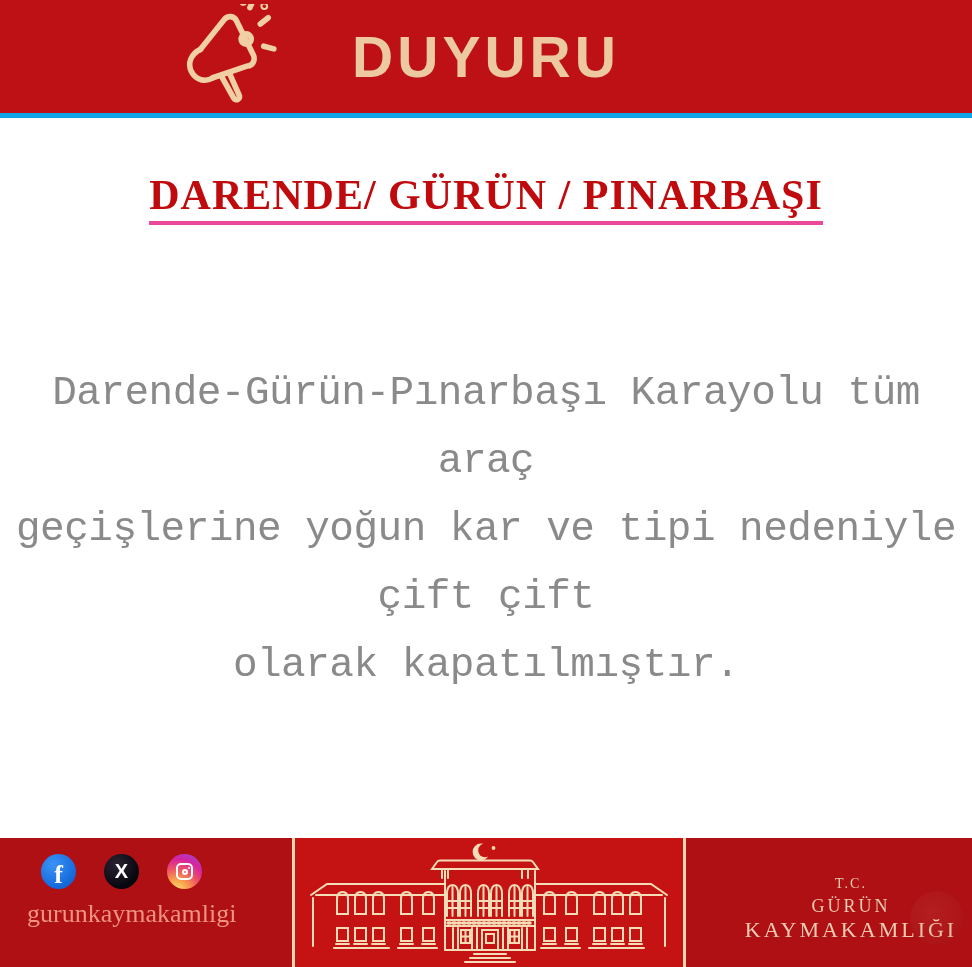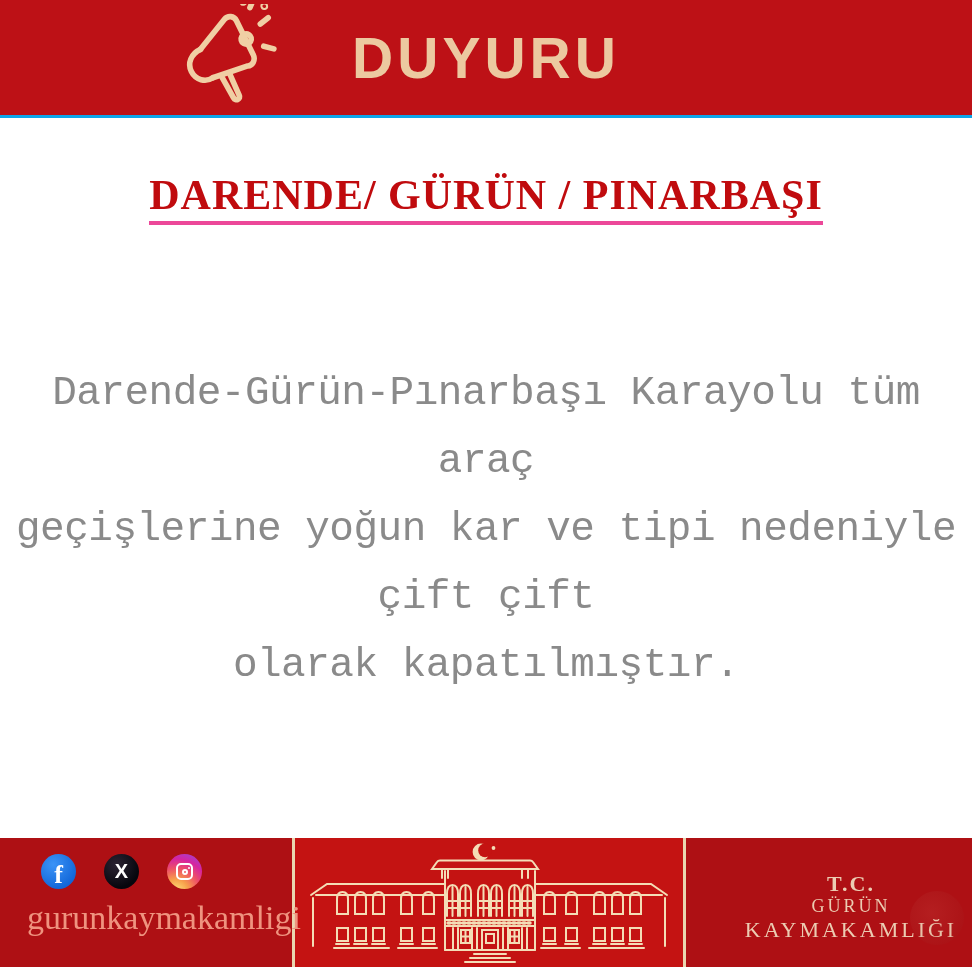--- a/index.html
+++ b/index.html
@@ -7,21 +7,21 @@
   .page {
     position:relative; width:972px; height:967px; margin:0 auto;
     background:#ffffff; overflow:hidden;
     font-family:"Liberation Sans", sans-serif;
   }
 
   
   .banner {
     position:relative; height:118px; background:#bd1116;
     display:flex; align-items:center; justify-content:center;
-    border-bottom:3px solid #0ea5e9;
+    border-bottom:5px solid #0ea5e9;
   }
   .banner-title {
     color:#ecc9a0; font-weight:bold; font-size:57px; letter-spacing:4px;
     font-family:"Liberation Sans", sans-serif;
   }
   .megaphone {
     position:absolute; left:162px; top:4px; width:118px; height:112px;
   }
 
   
@@ -53,30 +53,30 @@
   .fb { background:radial-gradient(circle at 35% 30%, #3b93f7, #1166d8 75%); }
   .fb span { color:#fff; font-weight:bold; font-size:26px; font-family:"Liberation Serif", serif; margin-top:6px; }
   .xx { background:radial-gradient(circle at 35% 30%, #2b2333, #06060d 70%); }
   .xx span { color:#fff; font-weight:bold; font-size:20px; font-family:"Liberation Sans", sans-serif; }
   .ig { background:radial-gradient(circle at 25% 110%, #fdd773 8%, #f8a04b 28%, #ee4f67 52%, #d6249f 72%, #9a45d8 95%); position:relative; }
   .ig-cam { width:17px; height:17px; border:2px solid #fff; border-radius:5px; position:relative; }
   .ig-lens { position:absolute; left:3.5px; top:3.5px; width:6px; height:6px; border:2px solid #fff; border-radius:50%; }
   .ig-dot { position:absolute; right:1.5px; top:1.5px; width:2px; height:2px; background:#fff; border-radius:50%; }
   .handle {
     margin-top:10px; padding-left:27px;
-    font-family:"Liberation Serif", serif; font-size:34px; color:#ef937f;
+    font-family:"Liberation Serif", serif; font-size:26px; color:#ef937f;
   }
   .f-center { width:388px; height:129px; background:#c41312; display:flex; align-items:flex-end; justify-content:center; }
   .f-right {
     width:286px; height:129px; background:#ae1014; position:relative;
     display:flex; flex-direction:column; align-items:center; justify-content:center;
     padding-left:44px; padding-top:8px;
   }
   .authority { text-align:center; font-family:"Liberation Serif", serif; color:#ecccb2; }
-  .authority .a1 { font-size:22px; letter-spacing:2px; line-height:23px;font-weight:bold; }
+  .authority .a1 { font-size:14px; letter-spacing:2px; line-height:23px; }
   .authority .a2 { font-size:18px; letter-spacing:3px; line-height:23px; }
   .authority .a3 { font-size:22px; letter-spacing:3px; line-height:23px; }
   .watermark {
     position:absolute; right:8px; bottom:22px; width:54px; height:54px; border-radius:50%;
     background:radial-gradient(circle at 40% 40%, rgba(255,190,170,0.18), rgba(130,10,10,0.25));
     opacity:0.45;
   }
 </style>
 </head>
 <body>

